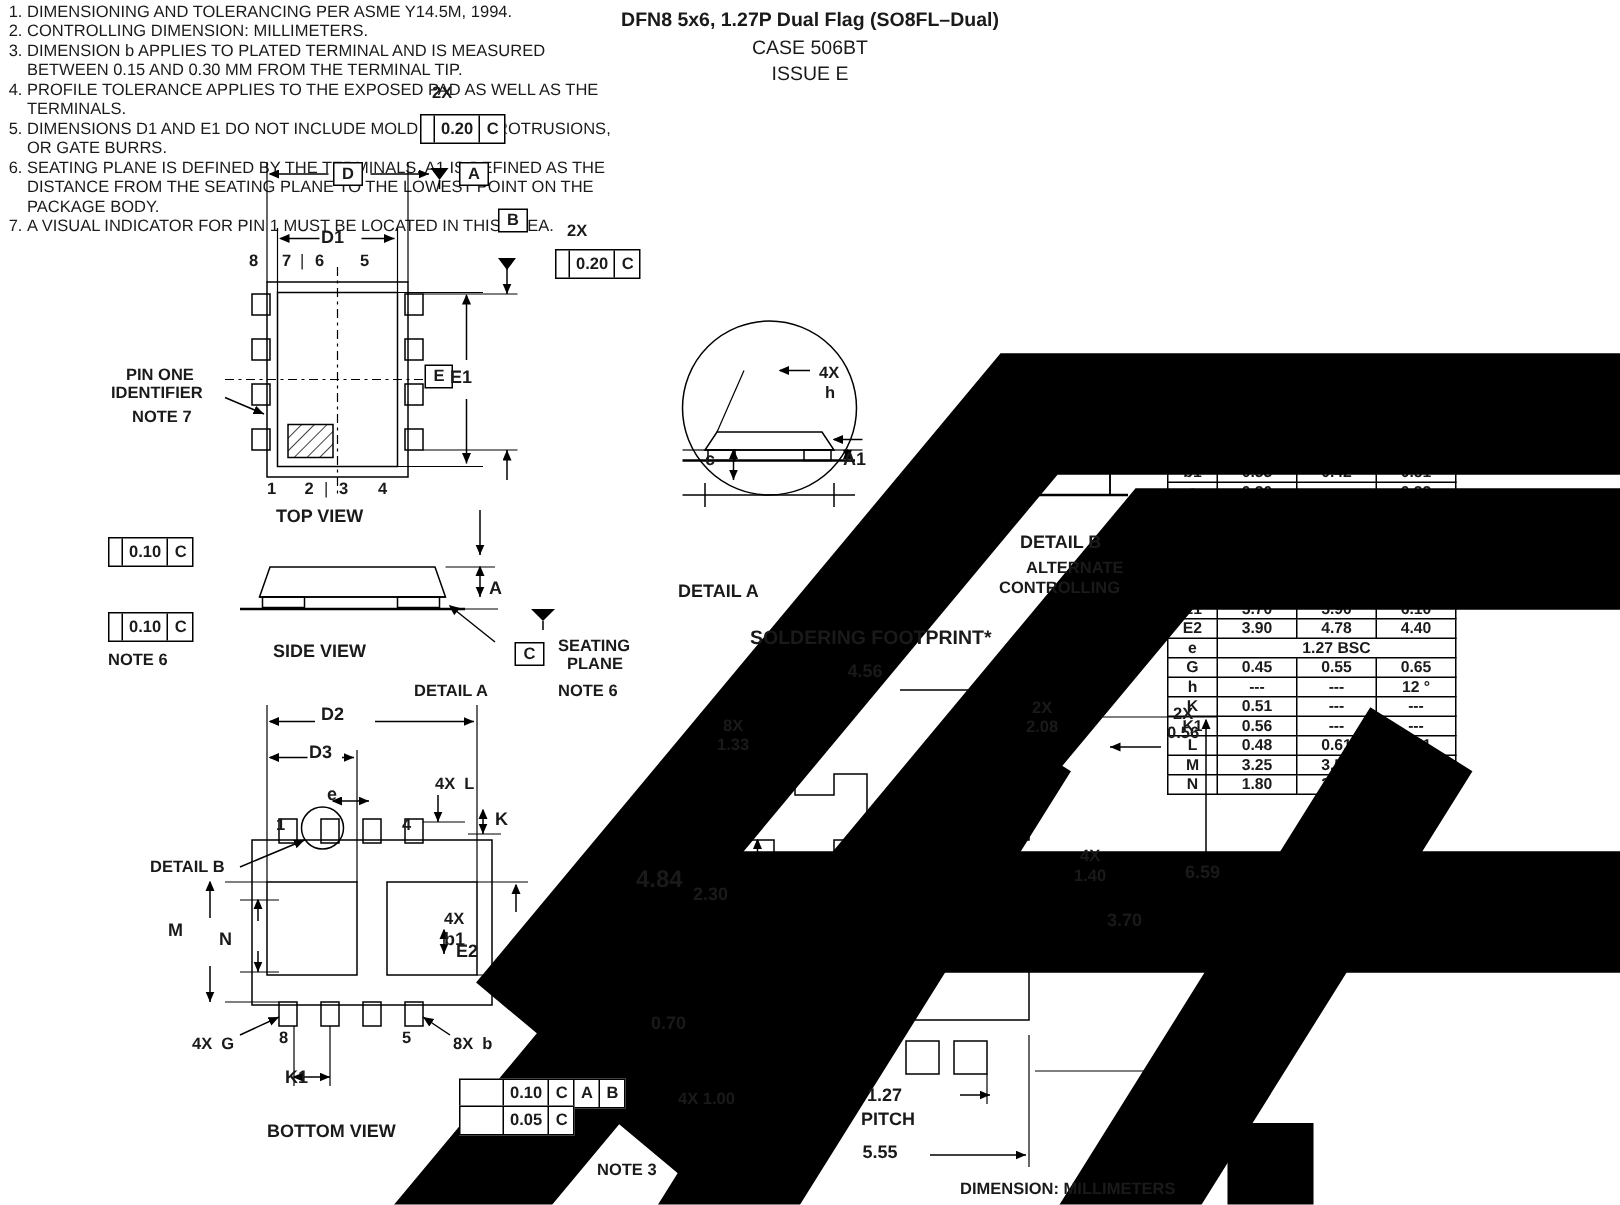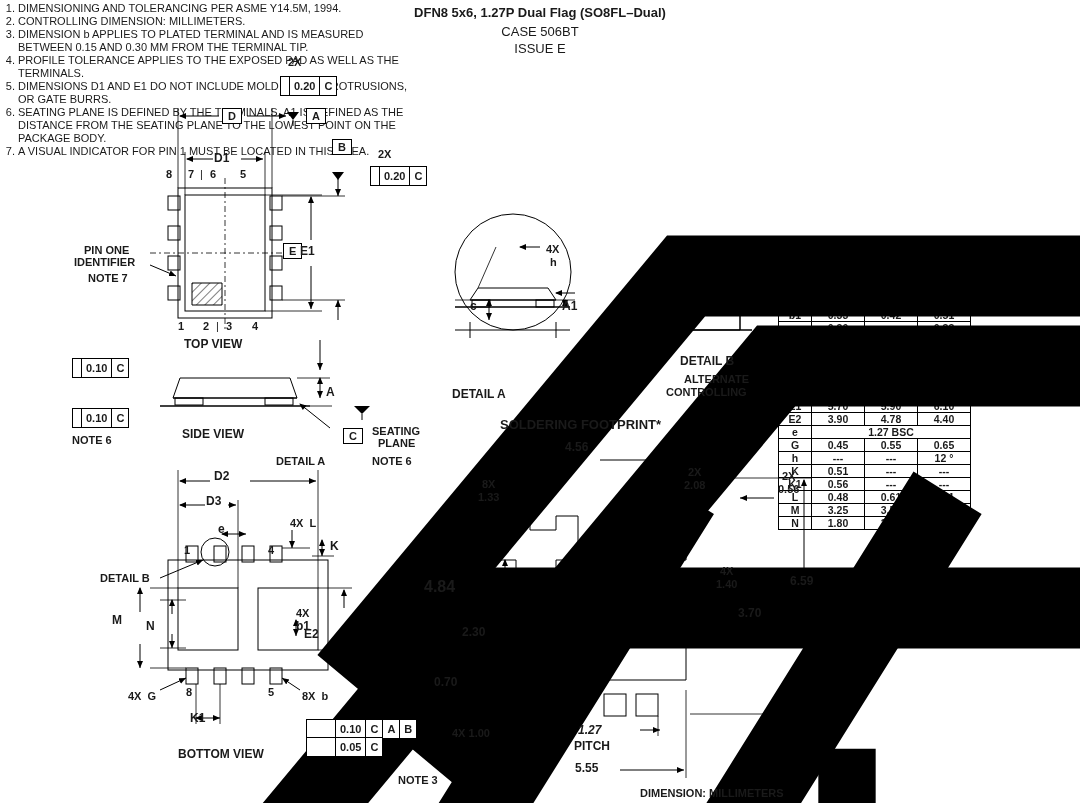--- a/index.html
+++ b/index.html
@@ -532,28 +532,28 @@
 <div class="t b" style="left:178px;top:748px;font-size:12px;">BOTTOM VIEW</div>
 <div class="t b" style="left:184px;top:544px;">1</div>
 <div class="t b" style="left:268px;top:544px;">4</div>
 <div class="t b" style="left:186px;top:686px;">8</div>
 <div class="t b" style="left:268px;top:686px;">5</div>
 
 <div class="t b" style="left:500px;top:418px;font-size:13px;">SOLDERING FOOTPRINT*</div>
 <div class="t b" style="left:565px;top:441px;font-size:12px;">4.56</div>
 <div class="t b" style="left:575px;top:762px;font-size:12px;">5.55</div>
 <div class="t b" style="left:424px;top:578px;font-size:16px;">4.84</div>
-<div class="t b" style="left:462px;top:590px;font-size:12px;margin-top:36px;">2.30</div>
+<div class="t b" style="left:462px;top:590px;font-size:12px;">2.30</div>
 <div class="t b" style="left:434px;top:676px;font-size:12px;">0.70</div>
 <div class="t b" style="left:478px;top:478px;font-size:11px;text-align:center;">8X
 1.33</div>
 <div class="t b" style="left:684px;top:466px;font-size:11px;text-align:center;">2X
 2.08</div>
 <div class="t b" style="left:778px;top:470px;font-size:11px;text-align:center;">2X
 0.56</div>
 <div class="t b" style="left:716px;top:565px;font-size:11px;text-align:center;">4X
 1.40</div>
 <div class="t b" style="left:738px;top:607px;font-size:12px;">3.70</div>
 <div class="t b" style="left:790px;top:575px;font-size:12px;">6.59</div>
 <div class="t b" style="left:452px;top:727px;font-size:11px;">4X 1.00</div>
-<div class="t b" style="left:578px;top:724px;font-size:12px;font-style:italic;">1.27</div>
+<div class="t b" style="left:578px;top:724px;font-size:12px;">1.27</div>
 <div class="t b" style="left:574px;top:740px;font-size:12px;">PITCH</div>
 <div class="t b" style="left:640px;top:787px;font-size:11px;">DIMENSION: MILLIMETERS</div>
 
 </body></html>

